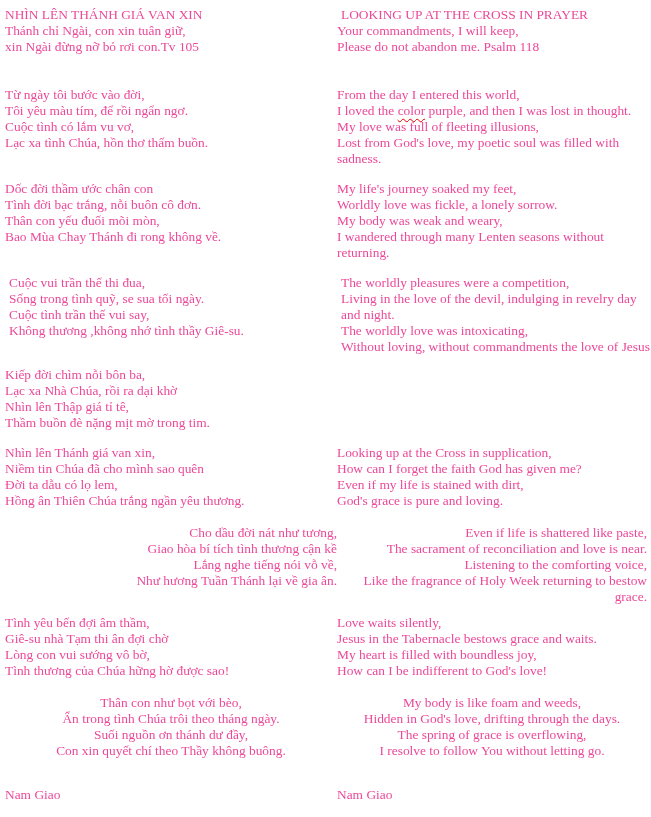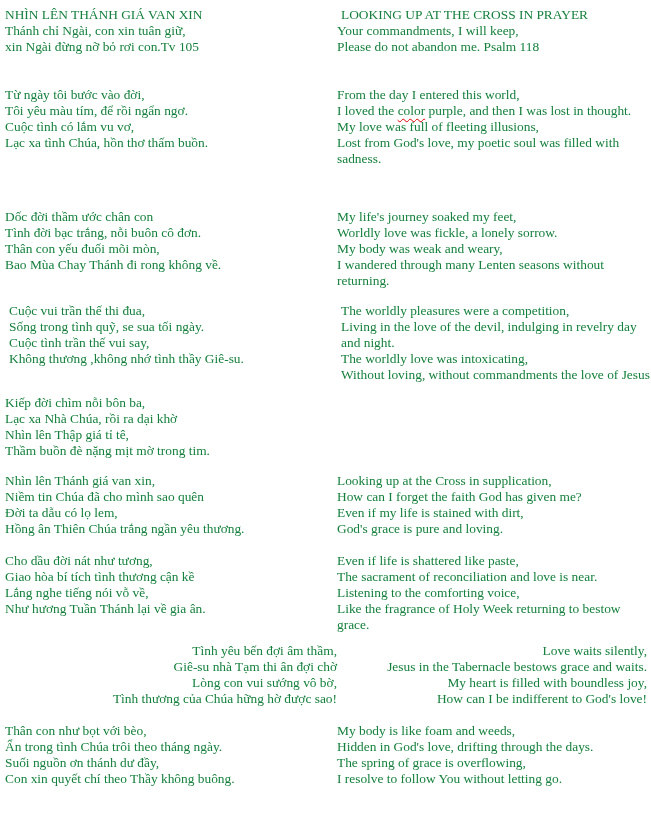--- a/index.html
+++ b/index.html
@@ -10,44 +10,44 @@
   body {
     width: 651px;
     height: 817px;
     overflow: hidden;
   }
   .page {
     position: relative;
     width: 651px;
     height: 817px;
     background: #ffffff;
-    color: #15803d;
+    color: #ec4899;
     font-family: "Liberation Serif", "DejaVu Serif", serif;
     font-size: 13.4px;
     line-height: 16px;
     border-radius: 26px;
   }
   .content {
     padding: 7px 0 0 5px;
   }
   .row {
     display: flex;
     align-items: flex-start;
   }
   .col-l { width: 332px; flex: none; }
   .col-r { width: 310px; flex: none; }
   .r0 { min-height: 80px; }
   .r1 { min-height: 94px; }
-  .r2 { min-height: 94px; margin-top: 28px; }
+  .r2 { min-height: 94px; }
   .r3 { min-height: 92px; justify-content: flex-end; }
   .r4 { min-height: 78px; }
   .r5 { min-height: 80px; }
-  .r6 { min-height: 90px; }
-  .r7 { min-height: 80px; text-align: right; }
-  .r8 { min-height: 92px; }
+  .r6 { min-height: 90px; text-align: right; }
+  .r7 { min-height: 80px; }
+  .r8 { min-height: 92px; text-align: center; }
   .stanza, .title, .epigraph, .signature {
     margin: 0;
     white-space: pre;
   }
   .title-indent { padding-left: 4px; }
   .misspelled {
     text-decoration-line: underline;
     text-decoration-style: wavy;
     text-decoration-color: #e00000;
     text-decoration-thickness: 1px;

